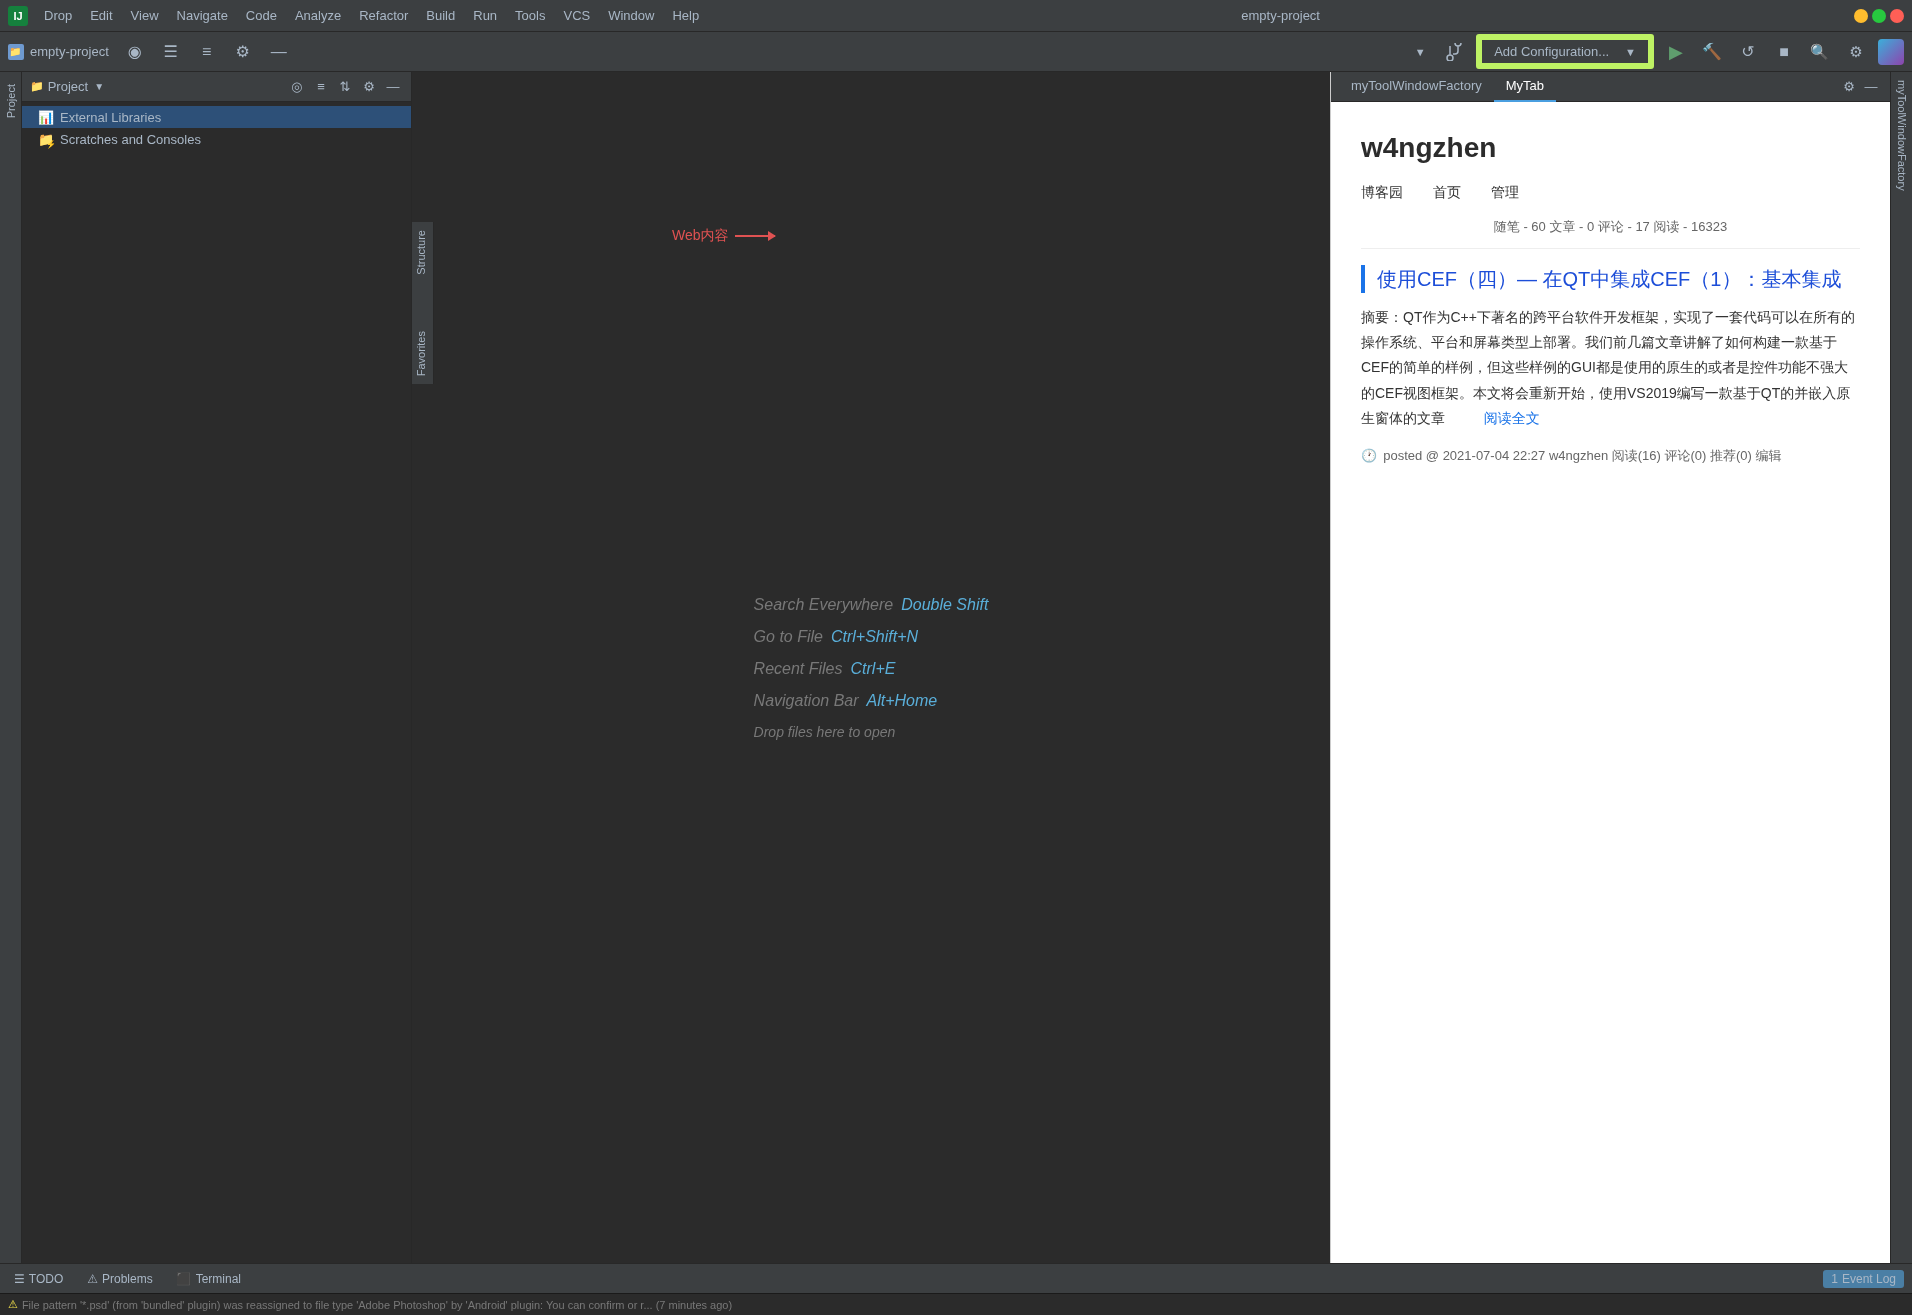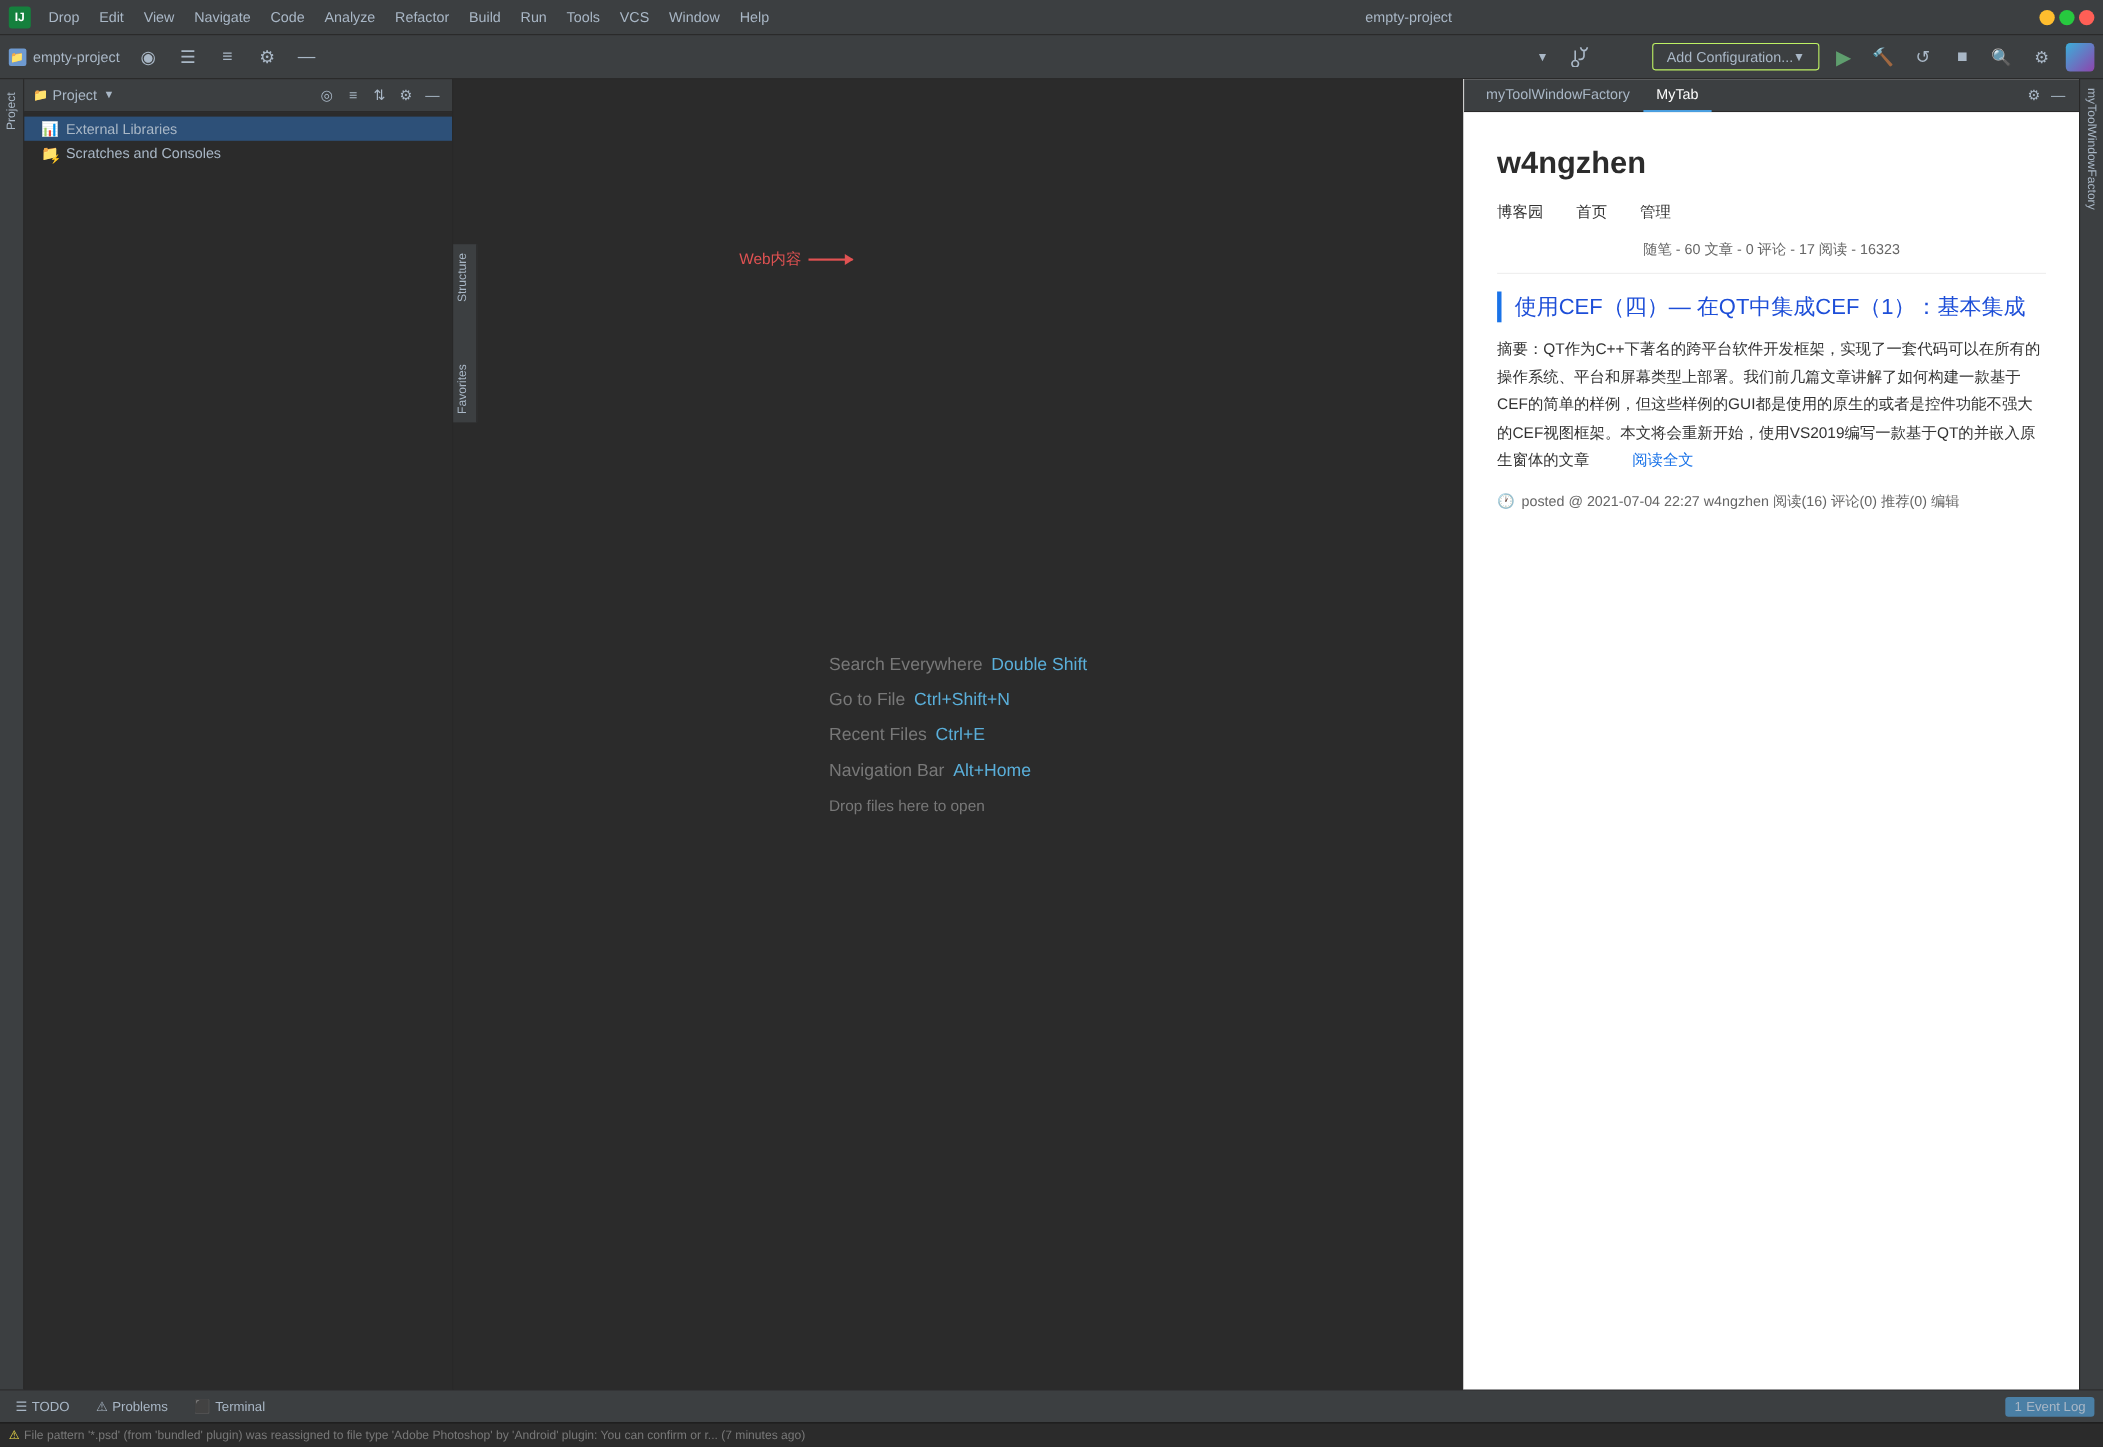--- a/index.html
+++ b/index.html
@@ -32,24 +32,24 @@
     }
     #toolbar .project-label { display: flex; align-items: center; gap: 6px; font-size: 13px; color: #a9b7c6; }
     #toolbar .toolbar-spacer { flex: 1; }
     #toolbar .user-icon-btn { display: flex; align-items: center; gap: 4px; cursor: pointer; padding: 4px 8px; border-radius: 3px; }
     #toolbar .toolbar-btn {
       display: flex; align-items: center; justify-content: center;
       width: 28px; height: 28px; cursor: pointer; border-radius: 3px;
       color: #a9b7c6; font-size: 16px;
     }
     #toolbar .add-config-btn {
-      background: #3c3f41; border: 1px solid #bef264;
+      background: #3c3f41; border: 6px solid #bef264;
       color: #a9b7c6; padding: 4px 12px;
       border-radius: 3px; cursor: pointer;
-      font-size: 13px; display: flex; align-items: center; gap: 0; margin-left: 44px;
+      font-size: 13px; display: flex; align-items: center; gap: 16px;
     }
     #toolbar .run-btn { color: #5f9e6e; font-size: 18px; cursor: pointer; width: 28px; height: 28px; display: flex; align-items: center; justify-content: center; }
     #toolbar .search-btn { font-size: 15px; cursor: pointer; color: #a9b7c6; width: 28px; height: 28px; display: flex; align-items: center; justify-content: center; }
     #toolbar .settings-btn { font-size: 15px; cursor: pointer; color: #a9b7c6; width: 28px; height: 28px; display: flex; align-items: center; justify-content: center; }
     #toolbar .jetbrains-logo { width: 26px; height: 26px; background: linear-gradient(135deg, #3bafda, #8e44ad); border-radius: 4px; }
 
     
     #main { display: flex; height: calc(1315px - 32px - 40px - 30px - 32px); }
 
     
@@ -89,21 +89,21 @@
     .tree-item .tree-icon { width: 16px; height: 16px; display: flex; align-items: center; justify-content: center; font-size: 13px; }
 
     
     #middle-area {
       flex: 1; background: #2b2b2b;
       display: flex; flex-direction: column;
       align-items: center; justify-content: center;
       position: relative;
     }
     .shortcut-list { display: flex; flex-direction: column; gap: 14px; }
-    .shortcut-item { display: flex; align-items: flex-start; gap: 8px; font-size: 16px; }
+    .shortcut-item { display: flex; align-items: flex-start; gap: 8px; font-size: 16px; font-style: italic; }
     .shortcut-label { color: #787878; }
     .shortcut-key { color: #5aafda; }
 
     
     .web-content-label {
       position: absolute;
       top: 155px; left: 260px;
       display: flex; align-items: center; gap: 6px;
       color: #e05252; font-size: 14px; font-weight: 500;
     }

